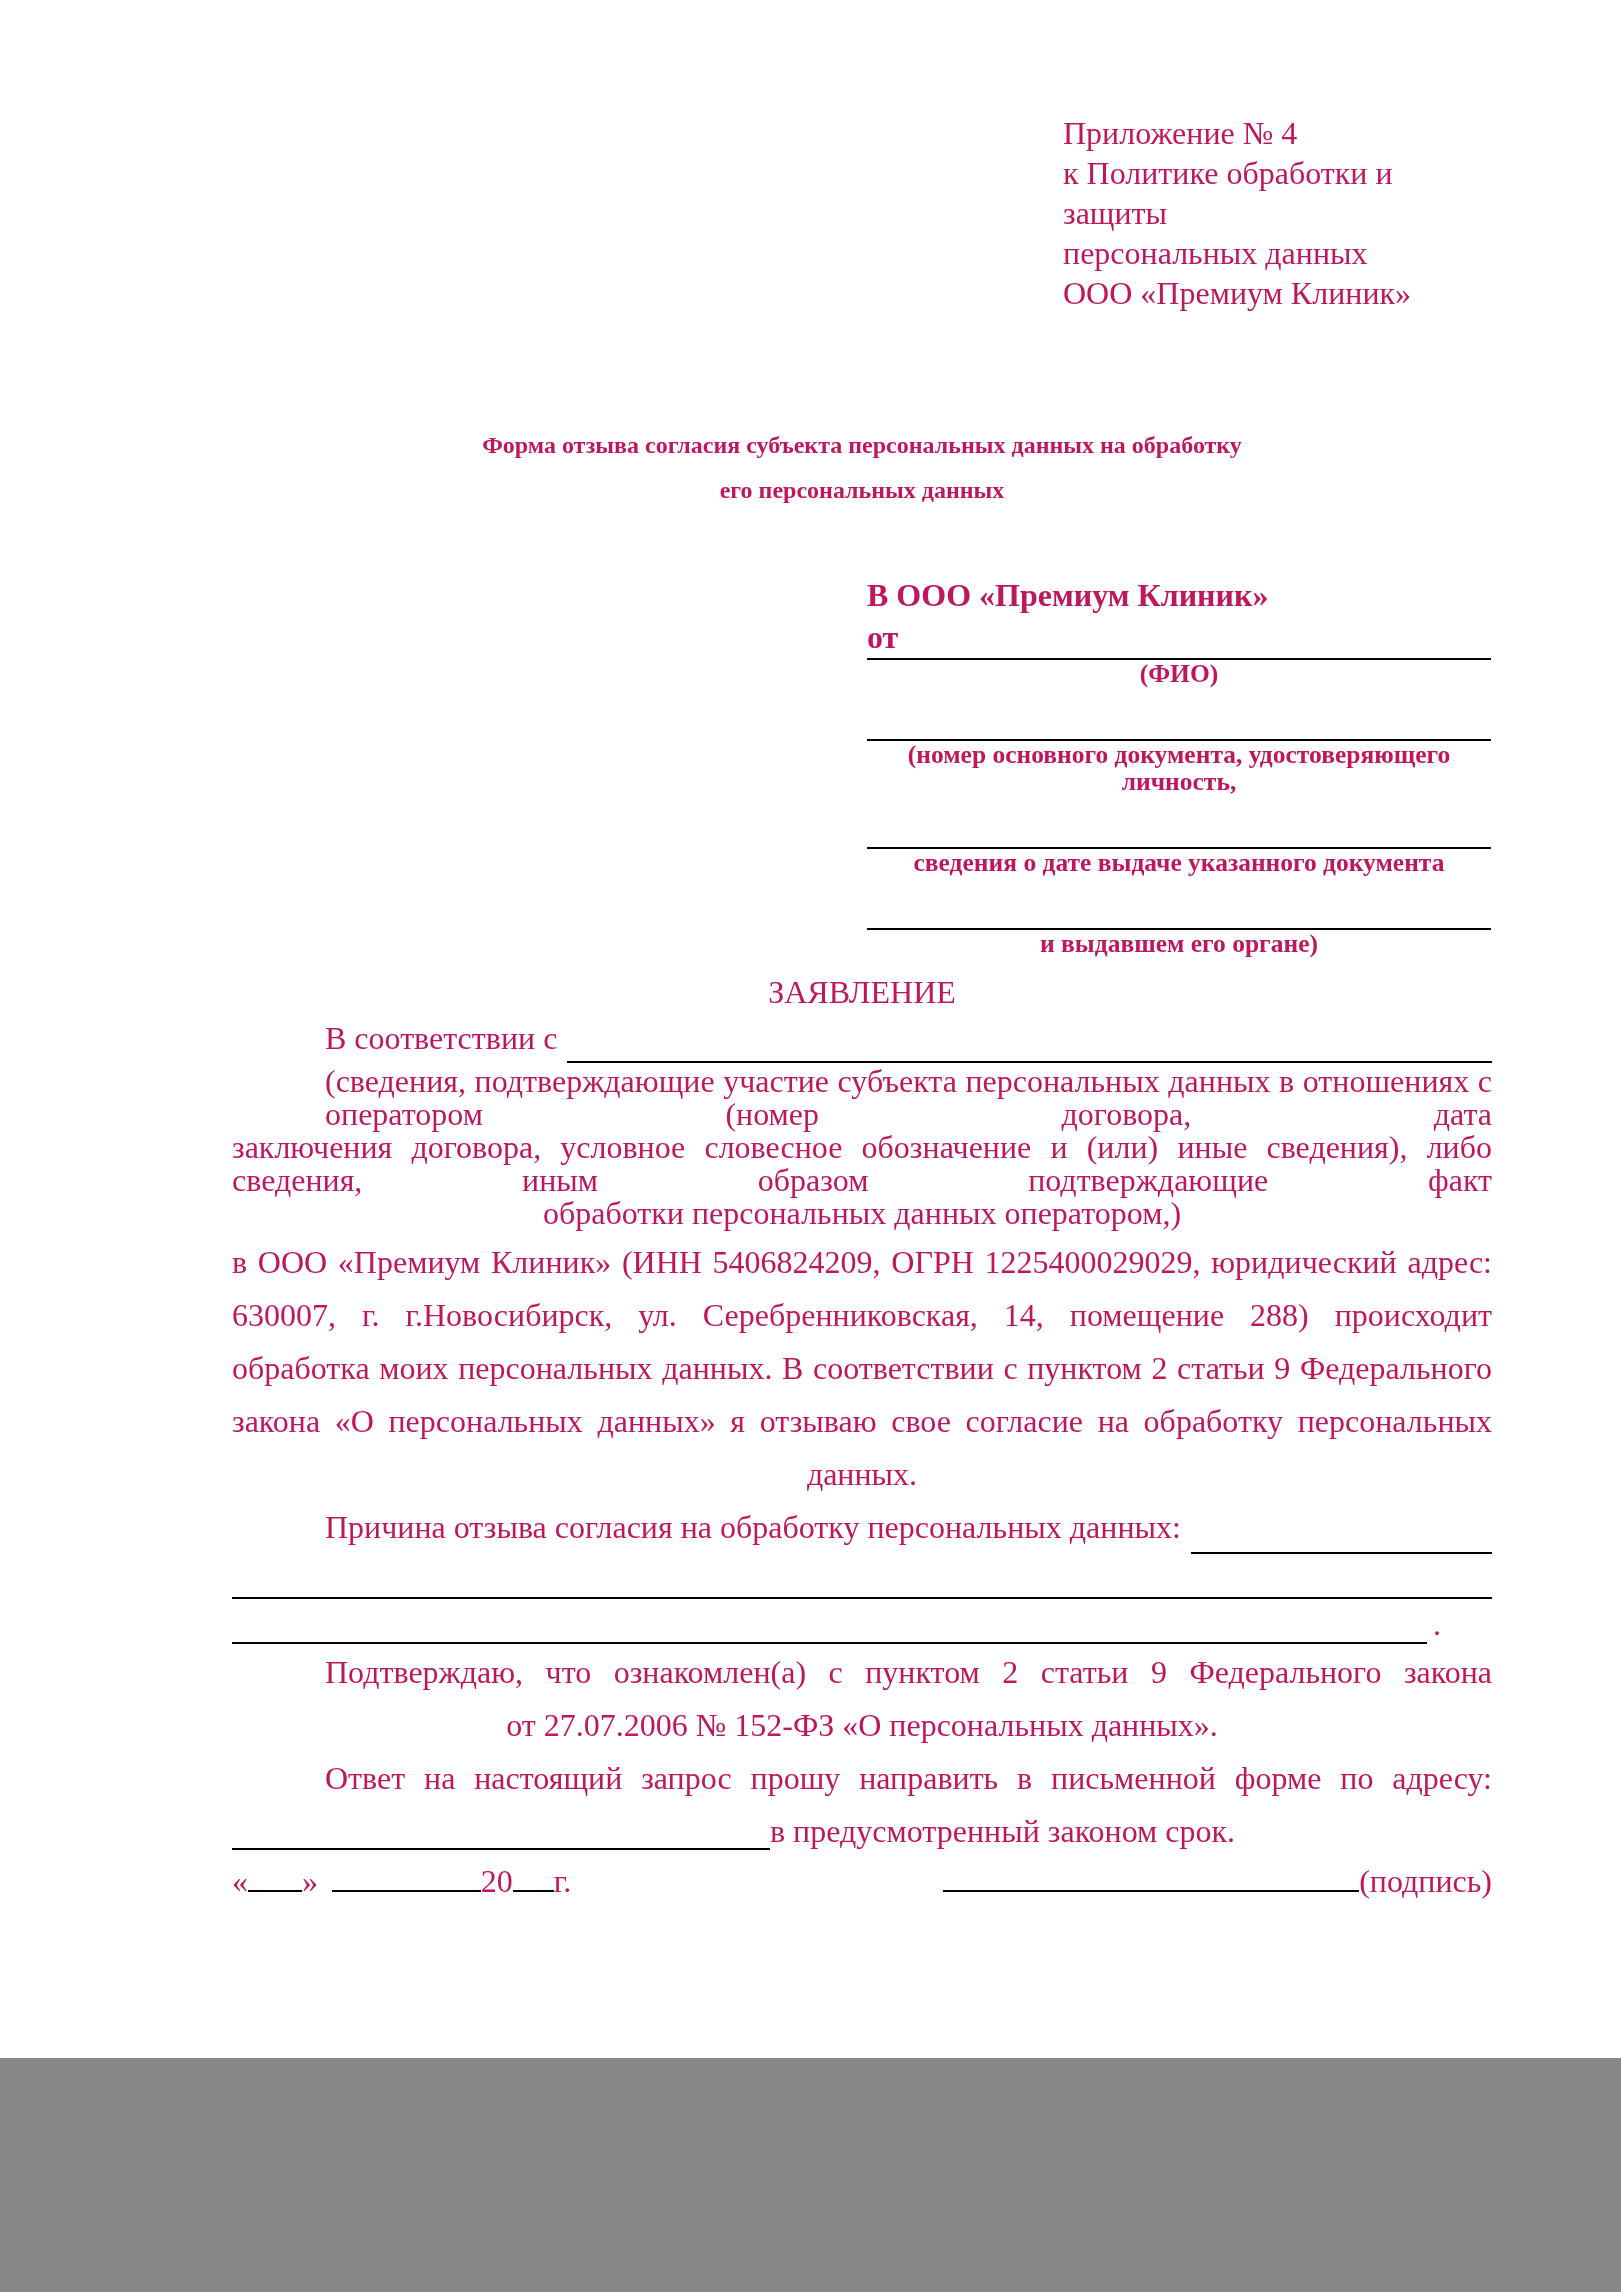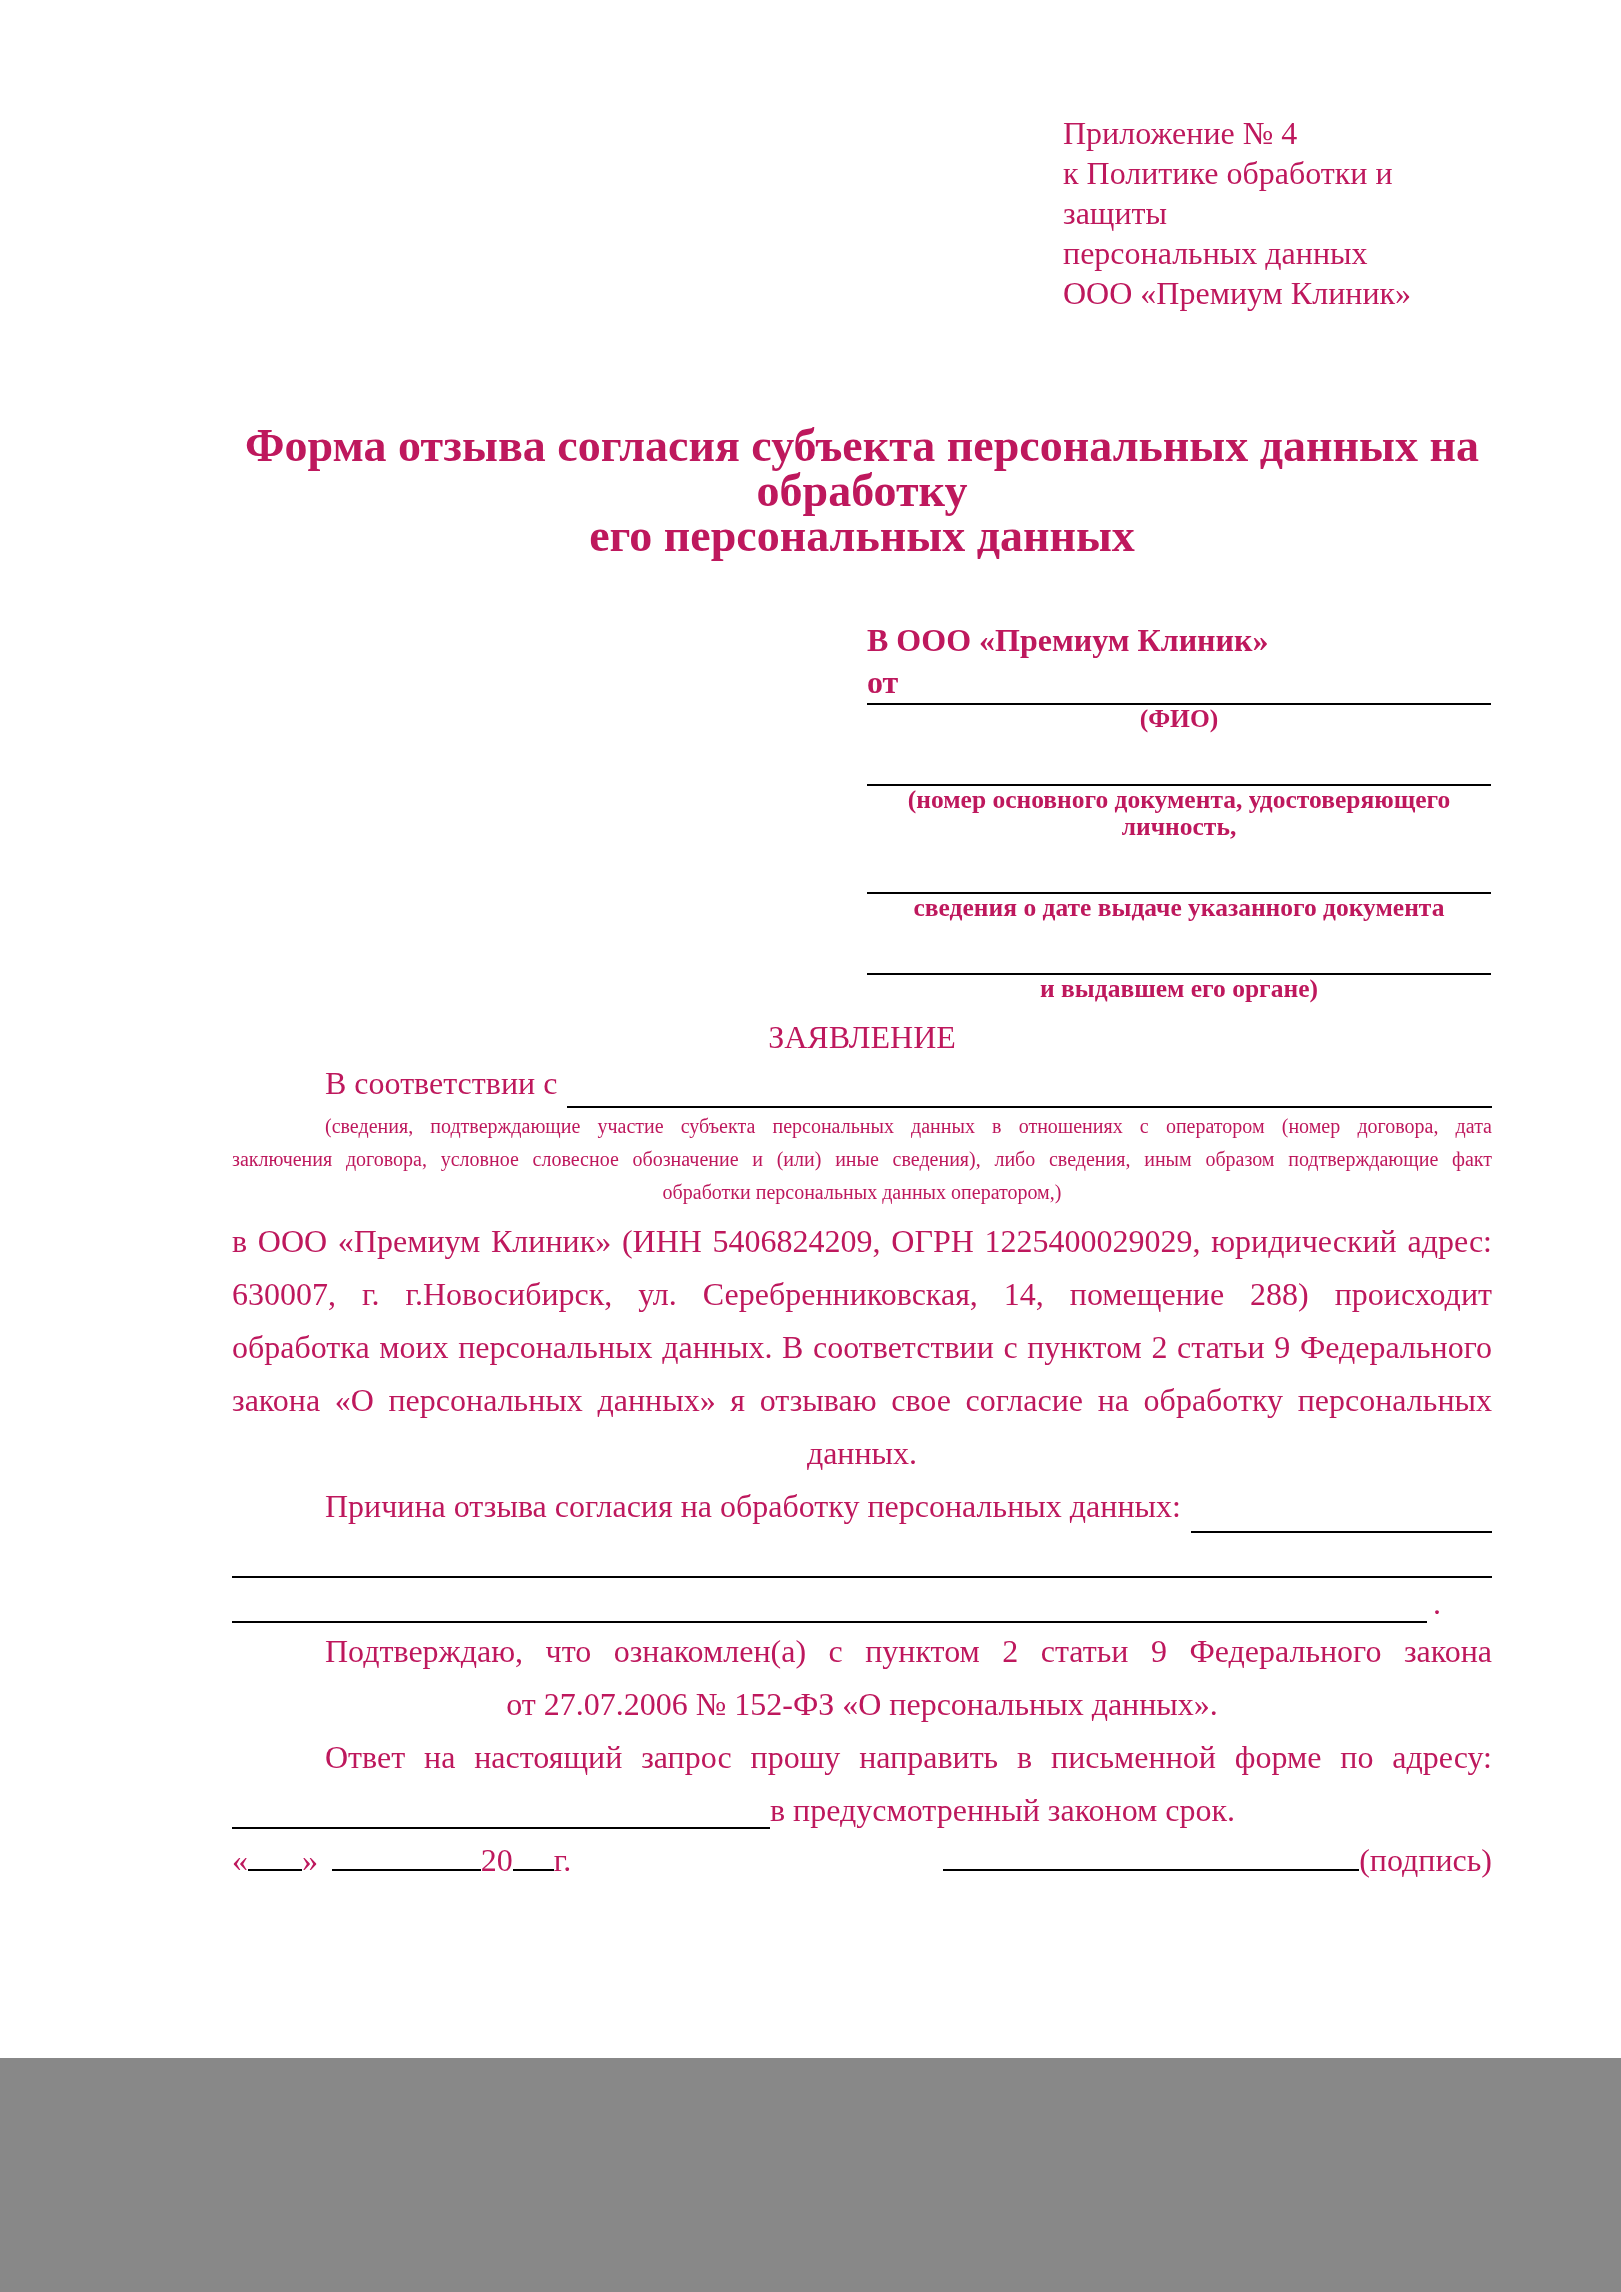--- a/index.html
+++ b/index.html
@@ -15,37 +15,37 @@
     padding: 113px 129px 0 232px;
     overflow: hidden;
   }
   
   .appendix { margin-left: 831px; line-height: 40px; }
   
   .title {
     margin-top: 110px;
     text-align: center;
     font-weight: bold;
-    font-size: 46px;
+    font-size: 24px;
     line-height: 45px;
   }
   
   .addressee { margin-top: 59px; margin-left: 635px; width: 624px; font-weight: bold; }
   .addr-to { line-height: 47px; }
   .addr-from { line-height: 36px; }
   .fline { border-bottom: 2.9px solid #000; }
   .fline.first { height: 2.9px; }
   .fline.next { height: 33px; margin-top: 18.6px; }
   .caption { font-size: 25.5px; line-height: 27.4px; text-align: center; }
   
   .zayavlenie { margin-top: 13.7px; text-align: center; line-height: 43px; }
   .introrow { display: flex; align-items: flex-end; line-height: 49px; }
   .introrow .lead { padding-left: 93px; white-space: nowrap; }
   .fill { flex: 1 1 auto; border-bottom: 2.9px solid #000; height: 39px; margin-left: 9.8px; }
-  .footnote { font-size: 20px; line-height: 33px; margin-top: 2px; }
+  .footnote { font-size: 32px; line-height: 33px; margin-top: 2px; }
   .jline { text-align: justify; text-align-last: justify; }
   .jline.indent { padding-left: 93px; }
   .lline { text-align: center; }
   .bodypar { line-height: 53px; margin-top: 5.9px; }
   .reasonrow { display: flex; align-items: flex-end; line-height: 53px; }
   .reasonrow .lead { padding-left: 93px; white-space: nowrap; }
   .blankline { height: 43px; border-bottom: 2.9px solid #000; }
   .blankrow2 { display: flex; align-items: flex-end; }
   .blankrow2 .fill2 { flex: 1 1 auto; border-bottom: 2.9px solid #000; height: 43px; }
   .blankrow2 .period { width: 59px; text-align: left; padding-left: 5.9px; line-height: 39px; }

